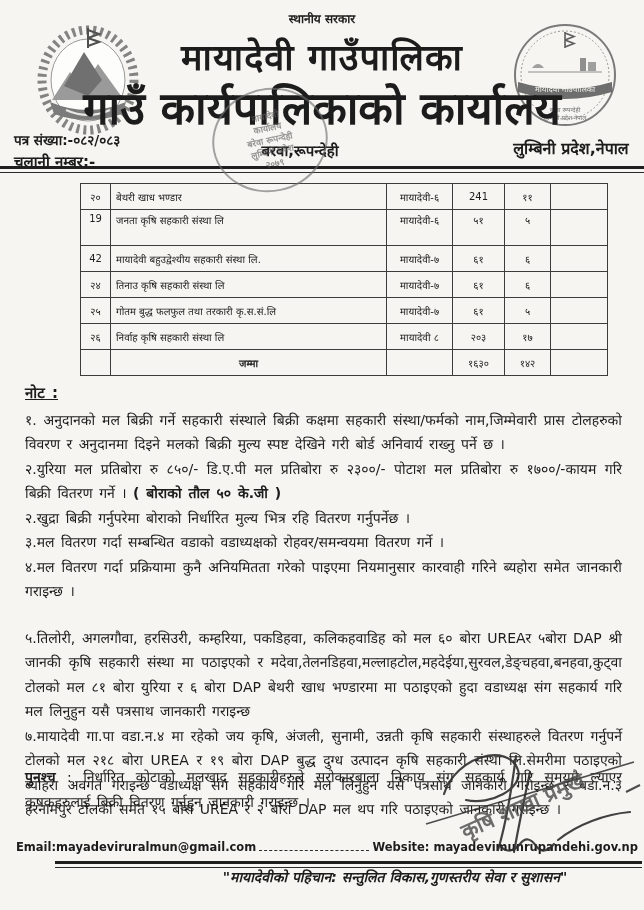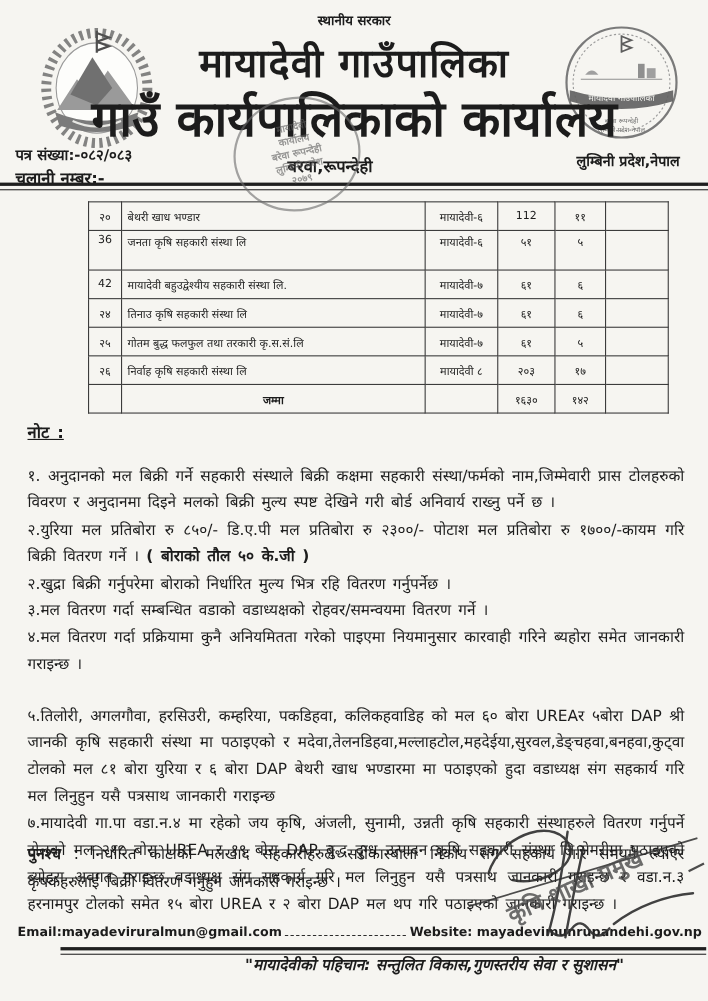--- a/index.html
+++ b/index.html
@@ -14,21 +14,21 @@
     font-size:12px; font-weight:bold;}
   .main-title{position:absolute; top:32px; left:0; right:0; text-align:center;
     font-size:36px; font-weight:bold; letter-spacing:1px;}
   .sub-title{position:absolute; top:76px; left:0; right:0; text-align:center;
     font-size:45px; font-weight:bold;}
   .addr{position:absolute; top:140px; left:0; width:600px; text-align:center;
     font-size:15px; font-weight:bold;}
   .letter-no{position:absolute; top:131px; left:14px; font-size:13.5px; font-weight:bold;}
   .chalani{position:absolute; top:151px; left:14px; font-size:15px; font-weight:bold;}
   .province{position:absolute; top:137px; left:498px; width:146px; text-align:center;
-    font-size:13px; font-weight:bold;}
+    font-size:16px; font-weight:bold;}
   .emblem-left{position:absolute; top:22px; left:36px;}
   .emblem-right{position:absolute; top:20px; left:506px;}
   .hrule{position:absolute; height:3px; border-top:3px solid #1f1f1f; border-bottom:1px solid #2a2a2a;}
   .rule-top{top:166px; left:0; right:0;}
   .rule-bottom{top:861px; left:55px; right:2px;}
   
   .stamp{position:absolute; top:88px; left:212px; width:112px; height:100px;
     border:2px solid #6e6e6e; border-radius:50%;
     transform:rotate(-12deg); opacity:.62; z-index:3;
     display:flex; flex-direction:column; justify-content:center; align-items:center;
@@ -41,21 +41,21 @@
     white-space:nowrap;}
   .coop-table tr.tall td{height:31px; vertical-align:top; padding-top:3px;}
   .col-sn{width:30px;} .col-name{width:276px;} .col-ward{width:66px;}
   .col-q1{width:52px;} .col-q2{width:46px;} .col-blank{width:57px;}
   .td-sn{text-align:center;} .td-ward{text-align:center;}
   .td-q{text-align:center;} .td-name{text-align:left;}
   .total-row .td-name{text-align:center; font-weight:bold;}
   
   .notes{position:absolute; top:381px; left:25px; width:597px;
     font-size:14px; line-height:24.5px; text-align:justify; word-spacing:2px;}
-  .note-head{font-weight:bold; text-decoration:underline; font-size:15px; margin-bottom:15px;}
+  .note-head{font-weight:bold; text-decoration:underline; font-size:15px; margin-bottom:2px;}
   .notes p{margin:0;}
   .gap-before{margin-top:22px !important;}
   .postscript{position:absolute; top:765px; left:25px; width:597px;
     font-size:14px; line-height:25px; text-align:justify; word-spacing:2px;}
   
   .sign-wrap{position:absolute; top:728px; left:420px; width:224px; height:150px; z-index:5;}
   .sign-stamp-text{position:absolute; top:818px; left:462px; width:220px; z-index:6;
     transform:rotate(-24deg); transform-origin:left center;
     font-size:21px; font-weight:bold; color:#4a4a4a; opacity:.8; white-space:nowrap;}
   
@@ -124,26 +124,26 @@
         <col class="col-ward">
       <col class="col-q1">
         <col class="col-q2">
         <col class="col-blank">
     </colgroup>
     <tbody>
       <tr>
         <td class="td-sn">२०</td>
         <td class="td-name">बेथरी खाध भण्डार</td>
         <td class="td-ward">मायादेवी-६</td>
-        <td class="td-q">112</td>
+        <td class="td-q">241</td>
         <td class="td-q">११</td>
         <td></td>
       </tr>
       <tr class="tall">
-        <td class="td-sn">36</td>
+        <td class="td-sn">19</td>
         <td class="td-name">जनता कृषि सहकारी संस्था लि</td>
         <td class="td-ward">मायादेवी-६</td>
         <td class="td-q">५१</td>
         <td class="td-q">५</td>
         <td></td>
       </tr>
       <tr>
         <td class="td-sn">42</td>
         <td class="td-name">मायादेवी बहुउद्वेश्यीय सहकारी संस्था लि.</td>
         <td class="td-ward">मायादेवी-७</td>

